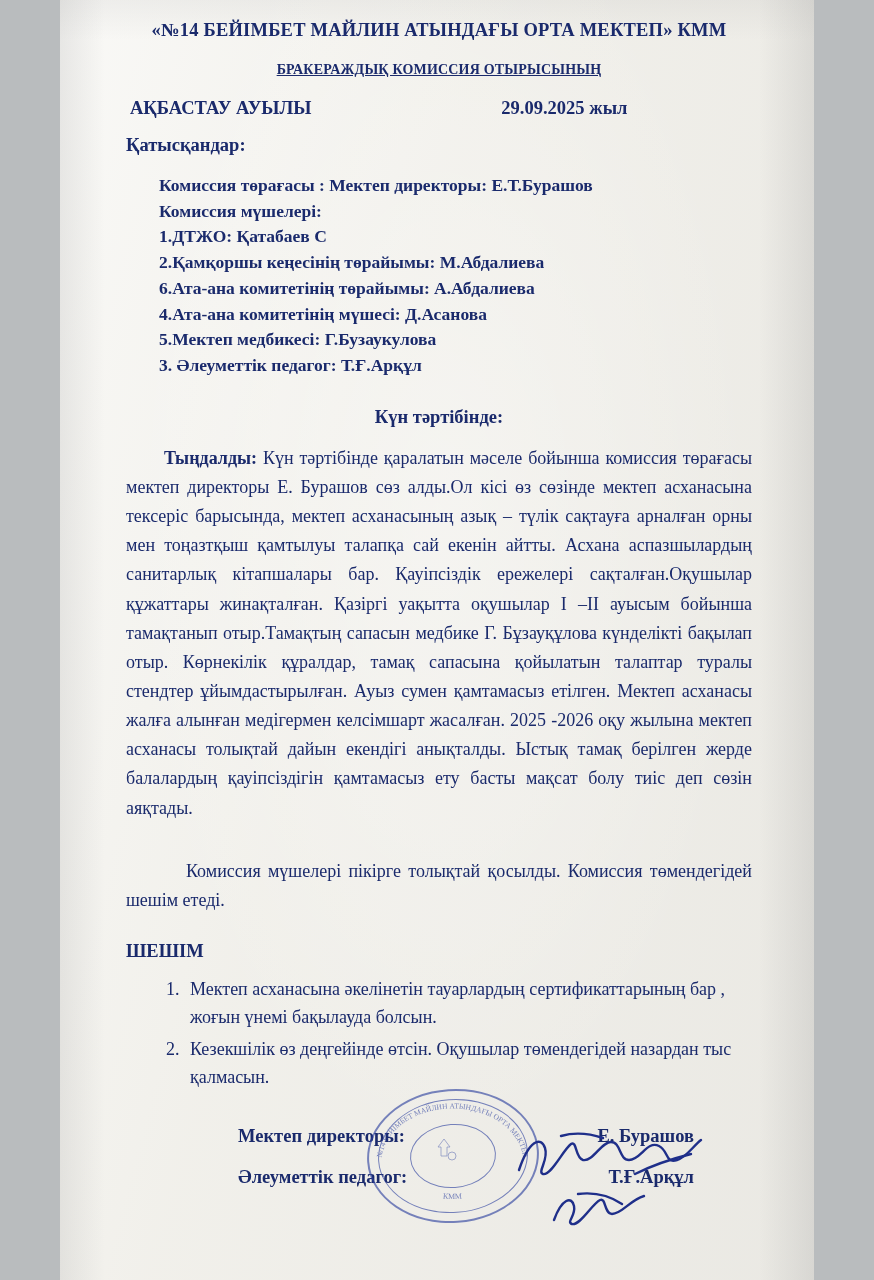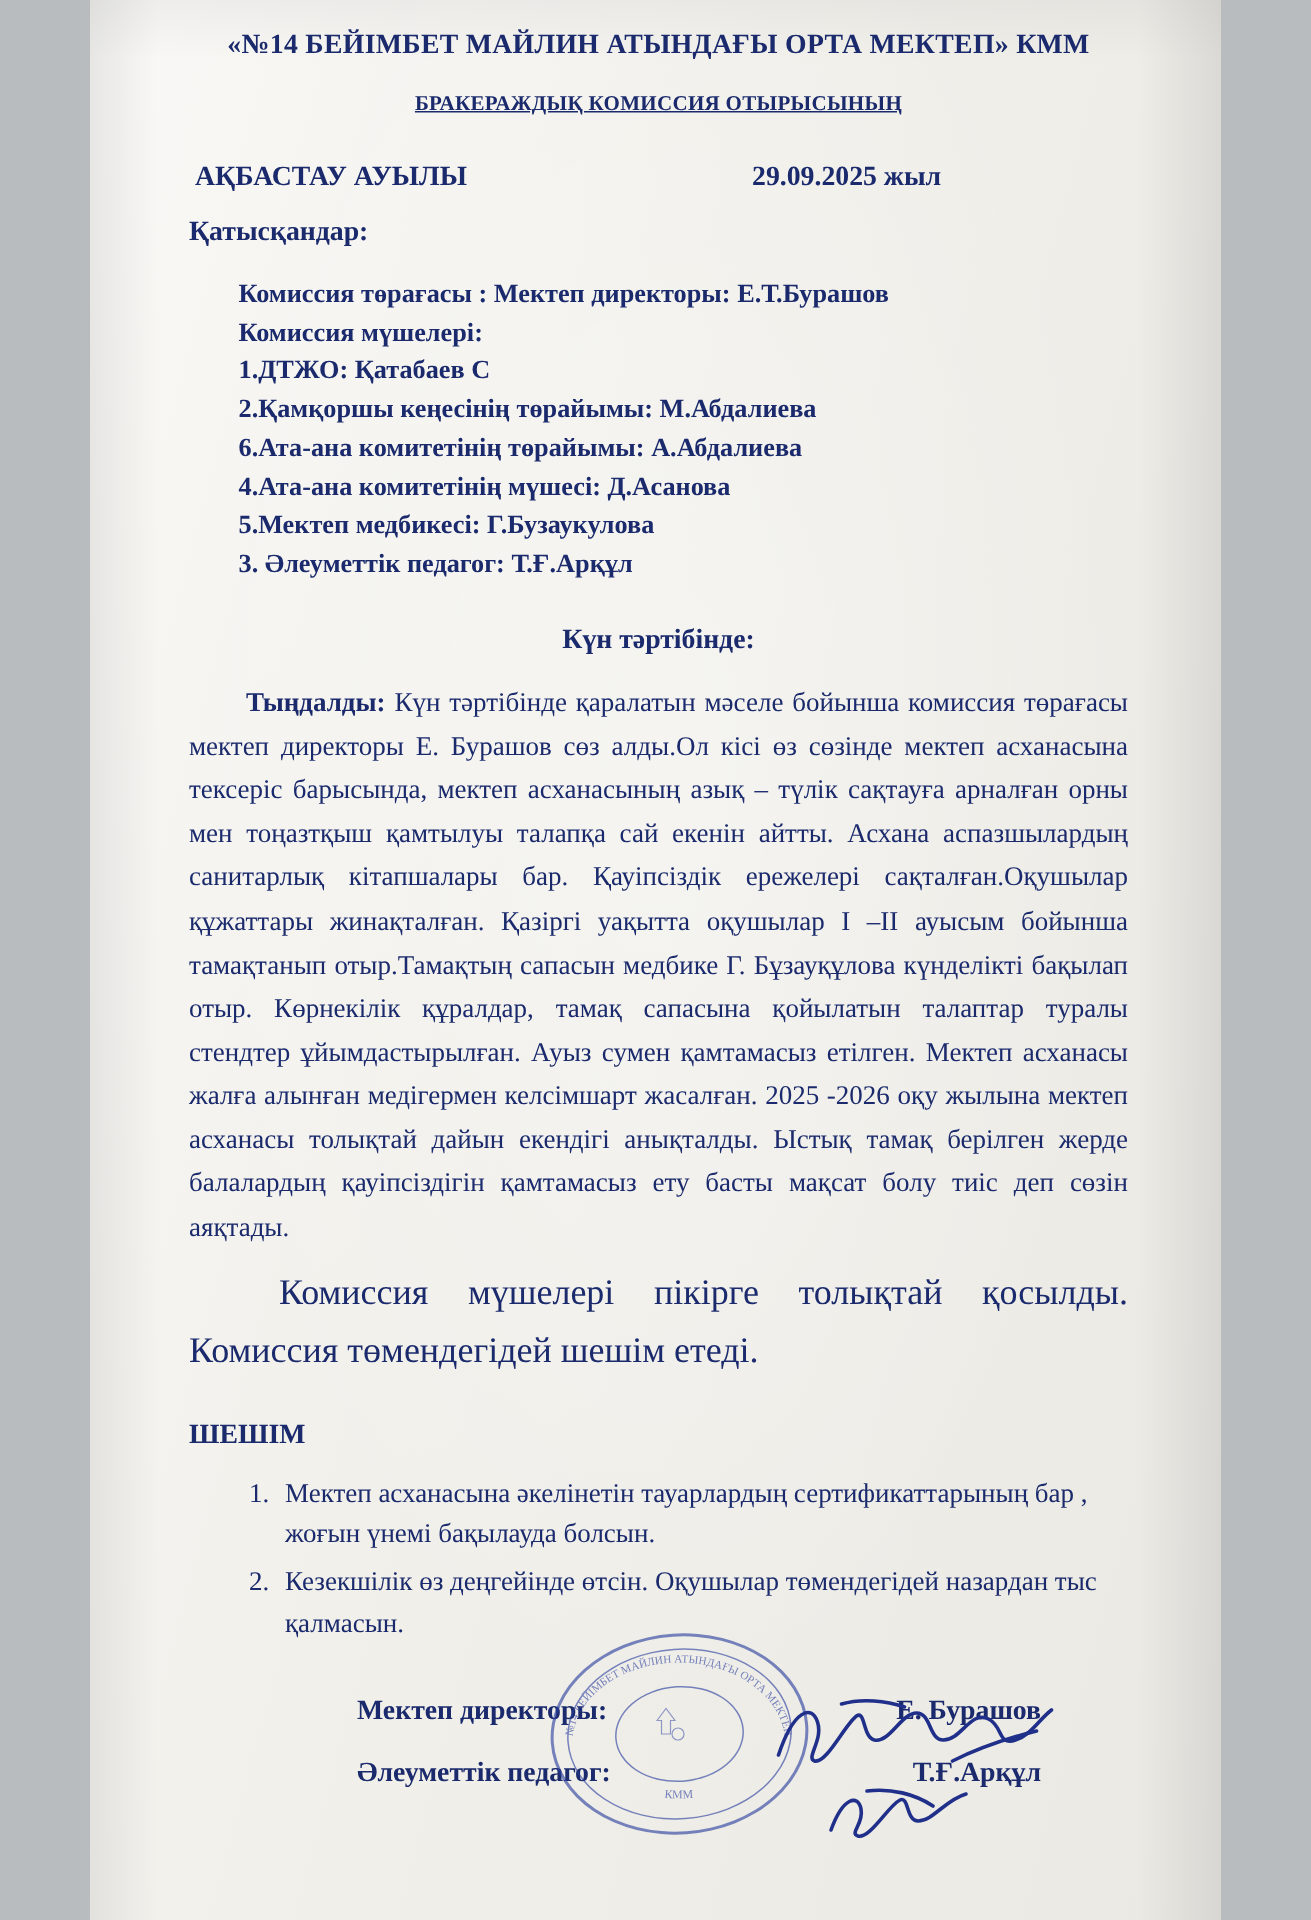--- a/index.html
+++ b/index.html
@@ -43,21 +43,21 @@
     letter-spacing: 0.2px;
   }
   .hdr-1 { font-size: 18.5px; margin-top: 6px; }
   .hdr-2 { font-size: 14px; margin-top: 21px; text-decoration: underline; }
   .hdr-3 { font-size: 18.5px; margin-top: 21px; }
 
   .meta-row {
     display: flex;
     justify-content: flex-start;
     align-items: center;
-    margin-top: 30px;
+    margin-top: 20px;
     font-weight: bold;
     font-size: 18.5px;
   }
   .meta-place { margin-left: 4px; }
   .meta-date { margin-left: 190px; font-weight: bold; }
 
   .attendees-label {
     margin-top: 16px;
     font-weight: bold;
     font-size: 18.5px;
@@ -82,24 +82,24 @@
     margin-top: 16px;
     text-align: justify;
     text-align-last: justify;
     font-size: 18px;
     line-height: 1.62;
     text-indent: 38px;
   }
   .body-par b { font-weight: bold; }
 
   .par-2 {
-    margin-top: 10px;
+    margin-top: 34px;
     text-align: justify;
     text-align-last: left;
-    font-size: 24px;
+    font-size: 18px;
     line-height: 1.62;
     text-indent: 60px;
   }
 
   .decision-label {
     margin-top: 26px;
     font-weight: bold;
     font-size: 18.5px;
   }
   ol.decisions {

